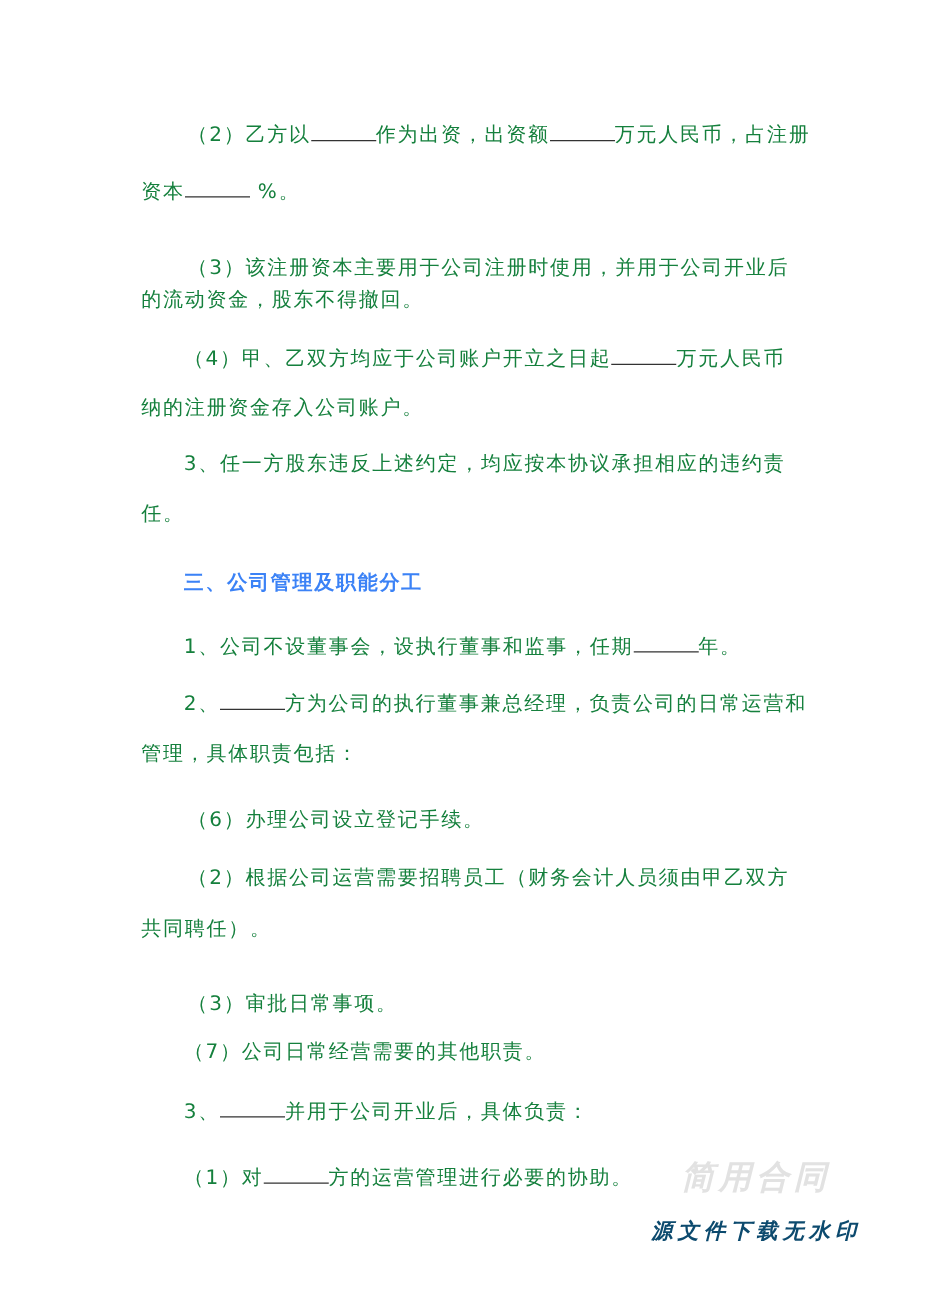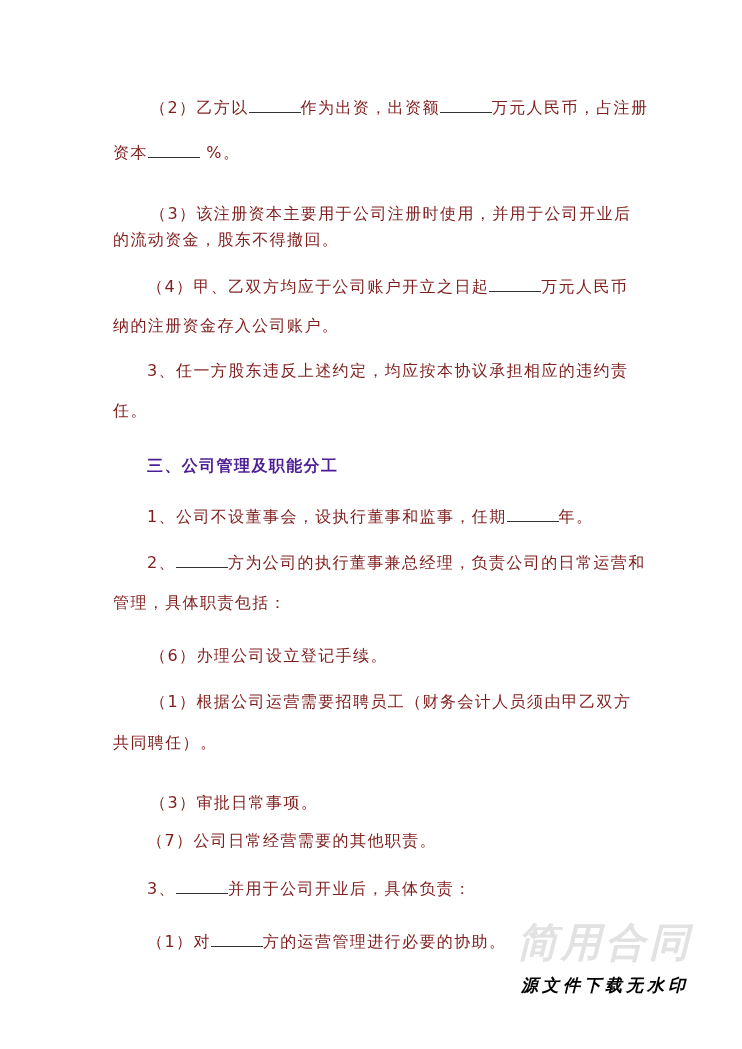--- a/index.html
+++ b/index.html
@@ -21,58 +21,58 @@
       top: 0;
       width: 520px;
     }
     .line {
       position: absolute;
       left: 0;
       white-space: nowrap;
       font-size: 16px;
       letter-spacing: 1.4px;
       line-height: 20px;
-      color: #7f1d1d;
+      color: #15803d;
     }
     .indent { left: 37px; }
     .indent-sm { left: 34px; }
     .heading {
       font-weight: bold;
-      color: #4c1d95;
+      color: #3b82f6;
     }
     .blank {
       display: inline-block;
       border-bottom: 1.2px solid #333;
       height: 14px;
       vertical-align: baseline;
     }
     .w5 { width: 52px; }
     .watermark {
       position: absolute;
       left: 515px;
       top: 920px;
       width: 180px;
       text-align: center;
       color: #e2e2e2;
       font-style: italic;
       font-weight: bold;
       user-select: none;
     }
     .watermark .wm-title {
-      font-size: 40px;
+      font-size: 26px;
       letter-spacing: 4px;
       line-height: 44px;
       text-align: center;
     }
     .watermark .wm-sub {
       font-size: 17px;
       letter-spacing: 4px;
       line-height: 22px;
       margin-top: 10px;
-      color: #000000;
+      color: #0c4a6e;
     }
   </style>
 </head>
 <body>
 
 <div class="page">
 
   <div class="line indent" style="top:98px;">
     <span>（2）乙方以</span><span class="blank w5"></span><span>作为出资，出资额</span><span class="blank w5"></span><span>万元人民币，占注册</span>
   </div>
@@ -96,21 +96,21 @@
   <div class="line indent-sm" style="top:507px;">
     <span>1、公司不设董事会，设执行董事和监事，任期</span><span class="blank w5"></span><span>年。</span>
   </div>
 
   <div class="line indent-sm" style="top:553px;">
     <span>2、</span><span class="blank w5"></span><span>方为公司的执行董事兼总经理，负责公司的日常运营和</span>
   </div>
   <div class="line" style="top:593px;">管理，具体职责包括：</div>
 
   <div class="line indent" style="top:646px;">（6）办理公司设立登记手续。</div>
-  <div class="line indent" style="top:692px;">（1）根据公司运营需要招聘员工（财务会计人员须由甲乙双方</div>
+  <div class="line indent" style="top:692px;">（2）根据公司运营需要招聘员工（财务会计人员须由甲乙双方</div>
   <div class="line" style="top:733px;">共同聘任）。</div>
   <div class="line indent" style="top:793px;">（3）审批日常事项。</div>
   <div class="line indent-sm" style="top:831px;">（7）公司日常经营需要的其他职责。</div>
 
   <div class="line indent-sm" style="top:879px;">
     <span>3、</span><span class="blank w5"></span><span>并用于公司开业后，具体负责：</span>
   </div>
 
   <div class="line indent-sm" style="top:932px;">
     <span>（1）对</span><span class="blank w5"></span><span>方的运营管理进行必要的协助。</span>

